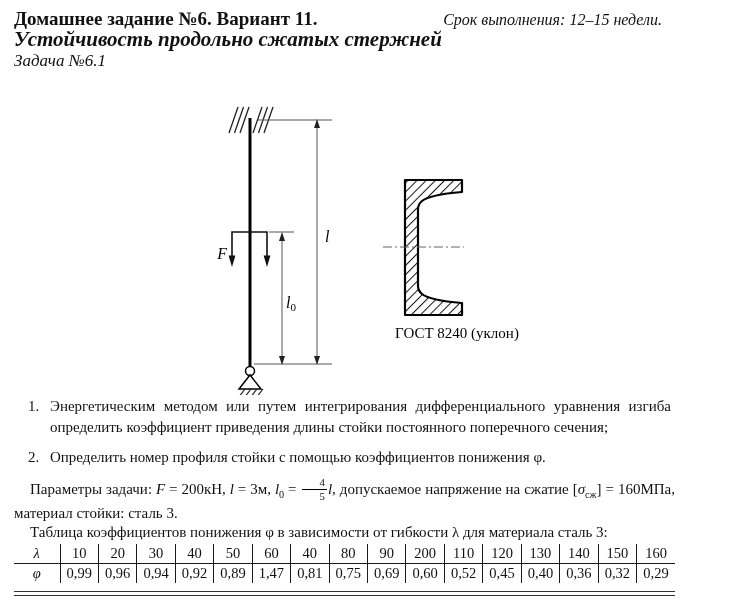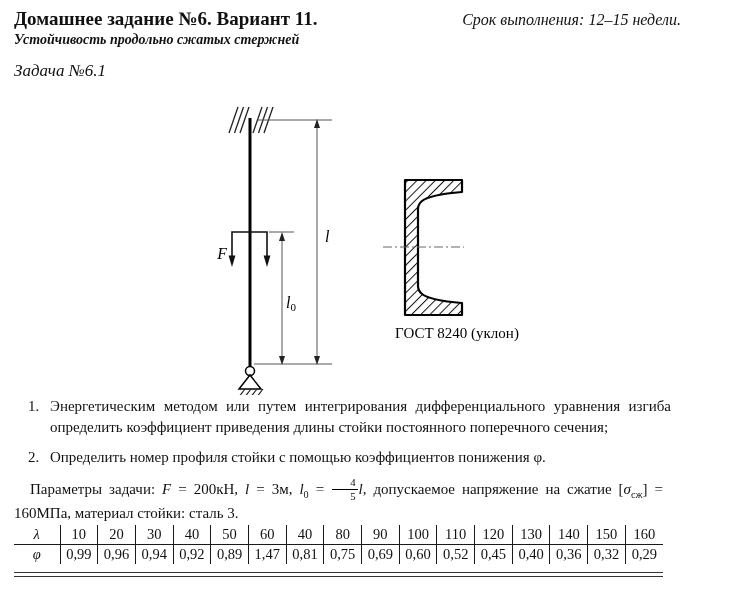--- a/index.html
+++ b/index.html
@@ -1,35 +1,35 @@
 <!DOCTYPE html>
 <html><head>
 <meta charset="utf-8">
 <style>
   html,body{margin:0;padding:0;background:#fff;}
   .page{position:relative;width:685px;height:601px;background:#ffffff;overflow:hidden;
         font-family:"Liberation Serif","DejaVu Serif",serif;color:#111;}
   
   .title-block{position:absolute;left:14px;top:8px;}
   .t1{font-size:19px;font-weight:bold;line-height:21px;}
-  .t2{font-size:14px;font-weight:bold;font-style:italic;line-height:21px;}
-  .t3{font-size:17px;font-style:italic;line-height:20px;margin-top:11px;}
-  .right-block{position:absolute;right:4px;top:10px;text-align:right;}
+  .t2{font-size:21px;font-weight:bold;font-style:italic;line-height:21px;}
+  .t3{font-size:17px;font-style:italic;line-height:20px;margin-top:1px;}
+  .right-block{position:absolute;right:23px;top:10px;text-align:right;}
   .deadline{font-size:16px;font-style:italic;line-height:19px;}
   .regcode{margin-top:28px;font-size:8.5px;font-weight:bold;letter-spacing:0.4px;color:#222;}
   
   .diagram{position:absolute;left:180px;top:95px;}
   .svgtext{font-family:"Liberation Serif","DejaVu Serif",serif;}
   
   .tasks{position:absolute;left:14px;right:14px;top:396px;font-size:15px;line-height:21px;}
   .task{display:flex;margin:0 0 9px 0;}
   .task-num{flex:0 0 22px;padding-left:14px;box-sizing:content-box;}
   .task-text{flex:1;text-align:justify;}
   
-  .lower{position:absolute;left:14px;right:22px;top:477px;font-size:15px;line-height:19px;}
+  .lower{position:absolute;left:14px;right:10px;top:477px;font-size:15px;line-height:19px;}
   .params{margin:0;text-indent:16px;text-align:justify;}
   .caption{margin:0;text-indent:16px;}
   sub{font-size:0.68em;}
   .frac{display:inline-block;vertical-align:-0.5em;text-align:center;line-height:1;
         font-size:0.72em;margin:0 1px;}
   .frac .num{display:block;border-bottom:1px solid #000;padding:0 2px 1px;}
   .frac .den{display:block;padding-top:1px;}
   
   table.phi-table{border-collapse:collapse;width:100%;table-layout:fixed;font-size:14.5px;margin-top:2px;}
   table.phi-table td{text-align:center;padding:0 2px;height:17px;}
@@ -118,39 +118,40 @@
       <span class="task-text">Энергетическим методом или путем интегрирования дифференциального уравнения изгиба определить коэффициент приведения длины стойки постоянного поперечного сечения;</span>
     </div>
     <div class="task">
       <span class="task-num">2.</span>
       <span class="task-text">Определить номер профиля стойки с помощью коэффициентов понижения φ.</span>
     </div>
   </div>
 
   <div class="lower">
     <p class="params"><span>Параметры задачи: </span><i>F</i><span> = 200кН, </span><i>l</i><span> = 3м, </span><i>l</i><sub>0</sub><span> = </span><span class="frac"><span class="num">4</span><span class="den">5</span></span><i>l</i><span>, допускаемое напряжение на сжатие [</span><i>σ</i><sub>сж</sub><span>] = 160МПа, материал стойки: сталь 3.</span></p>
+    <p class="caption">Таблица коэффициентов понижения φ в зависимости от гибкости λ для материала сталь 3:</p>
 
     <table class="phi-table">
       <colgroup>
           <col style="width:46px">
           <col span="16">
         </colgroup>
       <tbody>
           <tr class="lambda-row">
         <td class="greek">λ</td>
         <td>10</td>
         <td>20</td>
         <td>30</td>
         <td>40</td>
         <td>50</td>
         <td>60</td>
         <td>40</td>
         <td>80</td>
         <td>90</td>
-        <td>100</td>
+        <td>200</td>
         <td>110</td>
         <td>120</td>
         <td>130</td>
         <td>140</td>
         <td>150</td>
         <td>160</td>
       </tr>
       <tr>
         <td class="greek">φ</td>
         <td>0,99</td>

